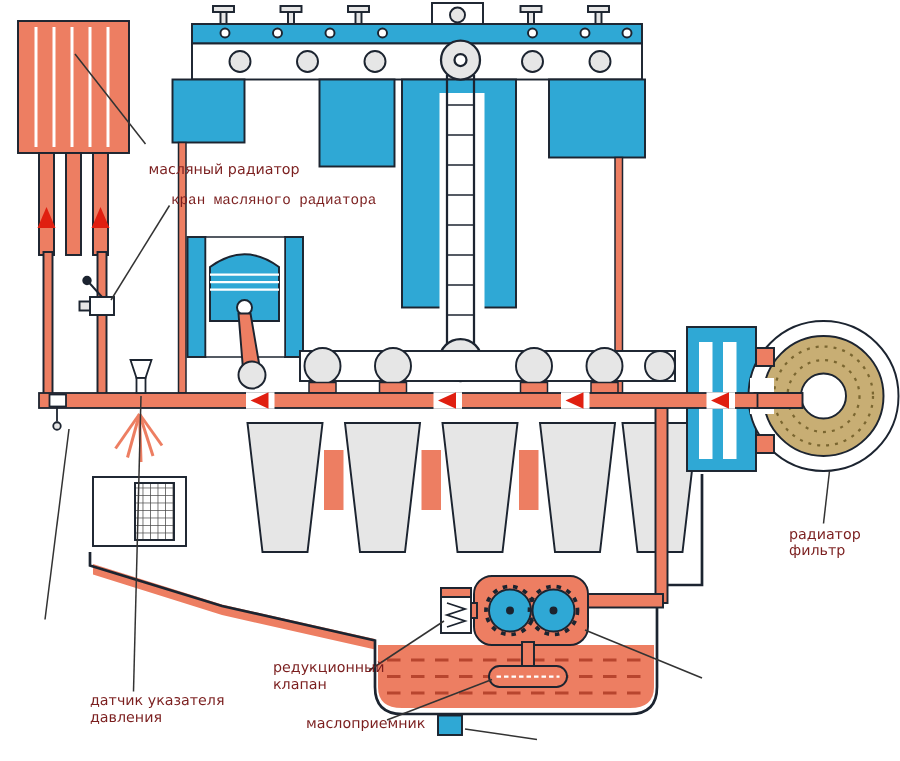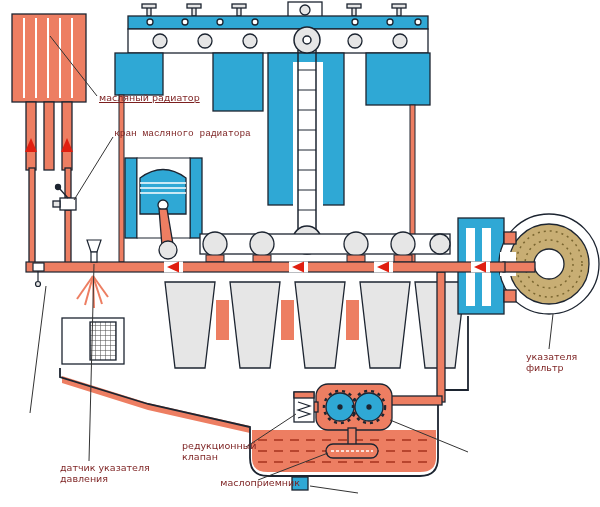--- a/index.html
+++ b/index.html
@@ -257,20 +257,20 @@
     <line x1="549" y1="349" x2="553" y2="314"></line>
     <line x1="30" y1="413" x2="46" y2="286"></line>
     <line x1="89" y1="461" x2="94" y2="264"></line>
     <line x1="246" y1="447" x2="296" y2="414"></line>
     <line x1="258" y1="480" x2="328" y2="453"></line>
     <line x1="468" y1="452" x2="390" y2="420"></line>
     <line x1="358" y1="493" x2="310" y2="486"></line>
   </g>
 </svg>
 
-<div class="lbl" style="left:99px;  top:92px;  width:120px;text-decoration:underline;">масляный радиатор</div>
+<div class="lbl" style="left:99px;  top:108px;  width:120px;">масляный радиатор</div>
 <div class="lbl" style="left:114px; top:128px; width:160px;font-family:Liberation Mono, monospace;">кран масляного радиатора</div>
-<div class="lbl" style="left:526px; top:351px; width:62px;">указателя фильтр</div>
+<div class="lbl" style="left:526px; top:351px; width:62px;">радиатор фильтр</div>
 <div class="lbl" style="left:182px; top:440px; width:92px;">редукционный клапан</div>
 <div class="lbl" style="left:60px;  top:462px; width:100px;">датчик указателя давления</div>
-<div class="lbl" style="left:190px; top:477px; width:110px;text-align:right;">маслоприемник</div>
+<div class="lbl" style="left:204px; top:477px; width:110px;">маслоприемник</div>
 
 </div>
 
 </body></html>

